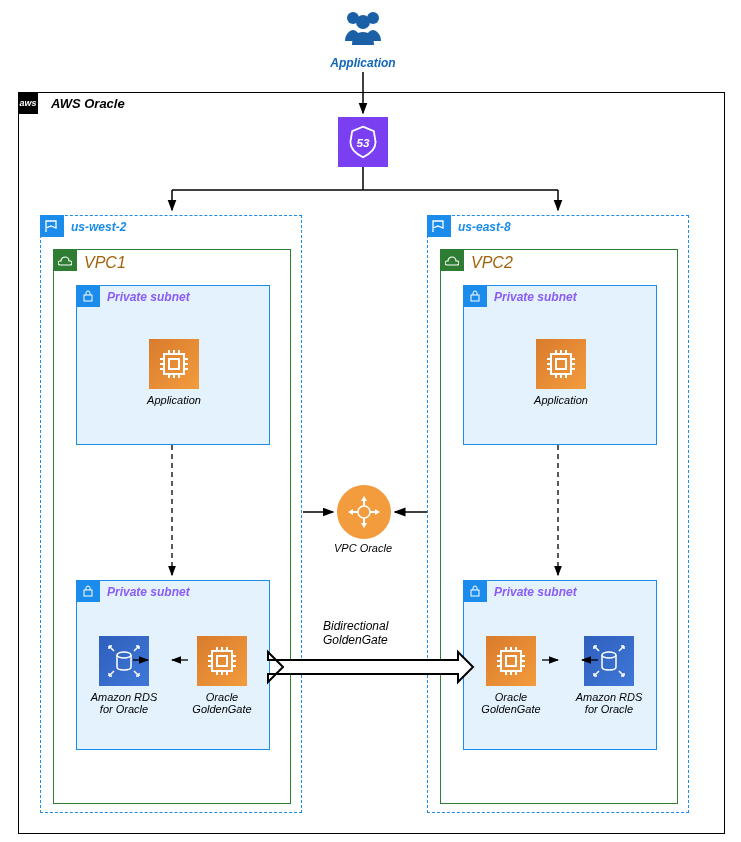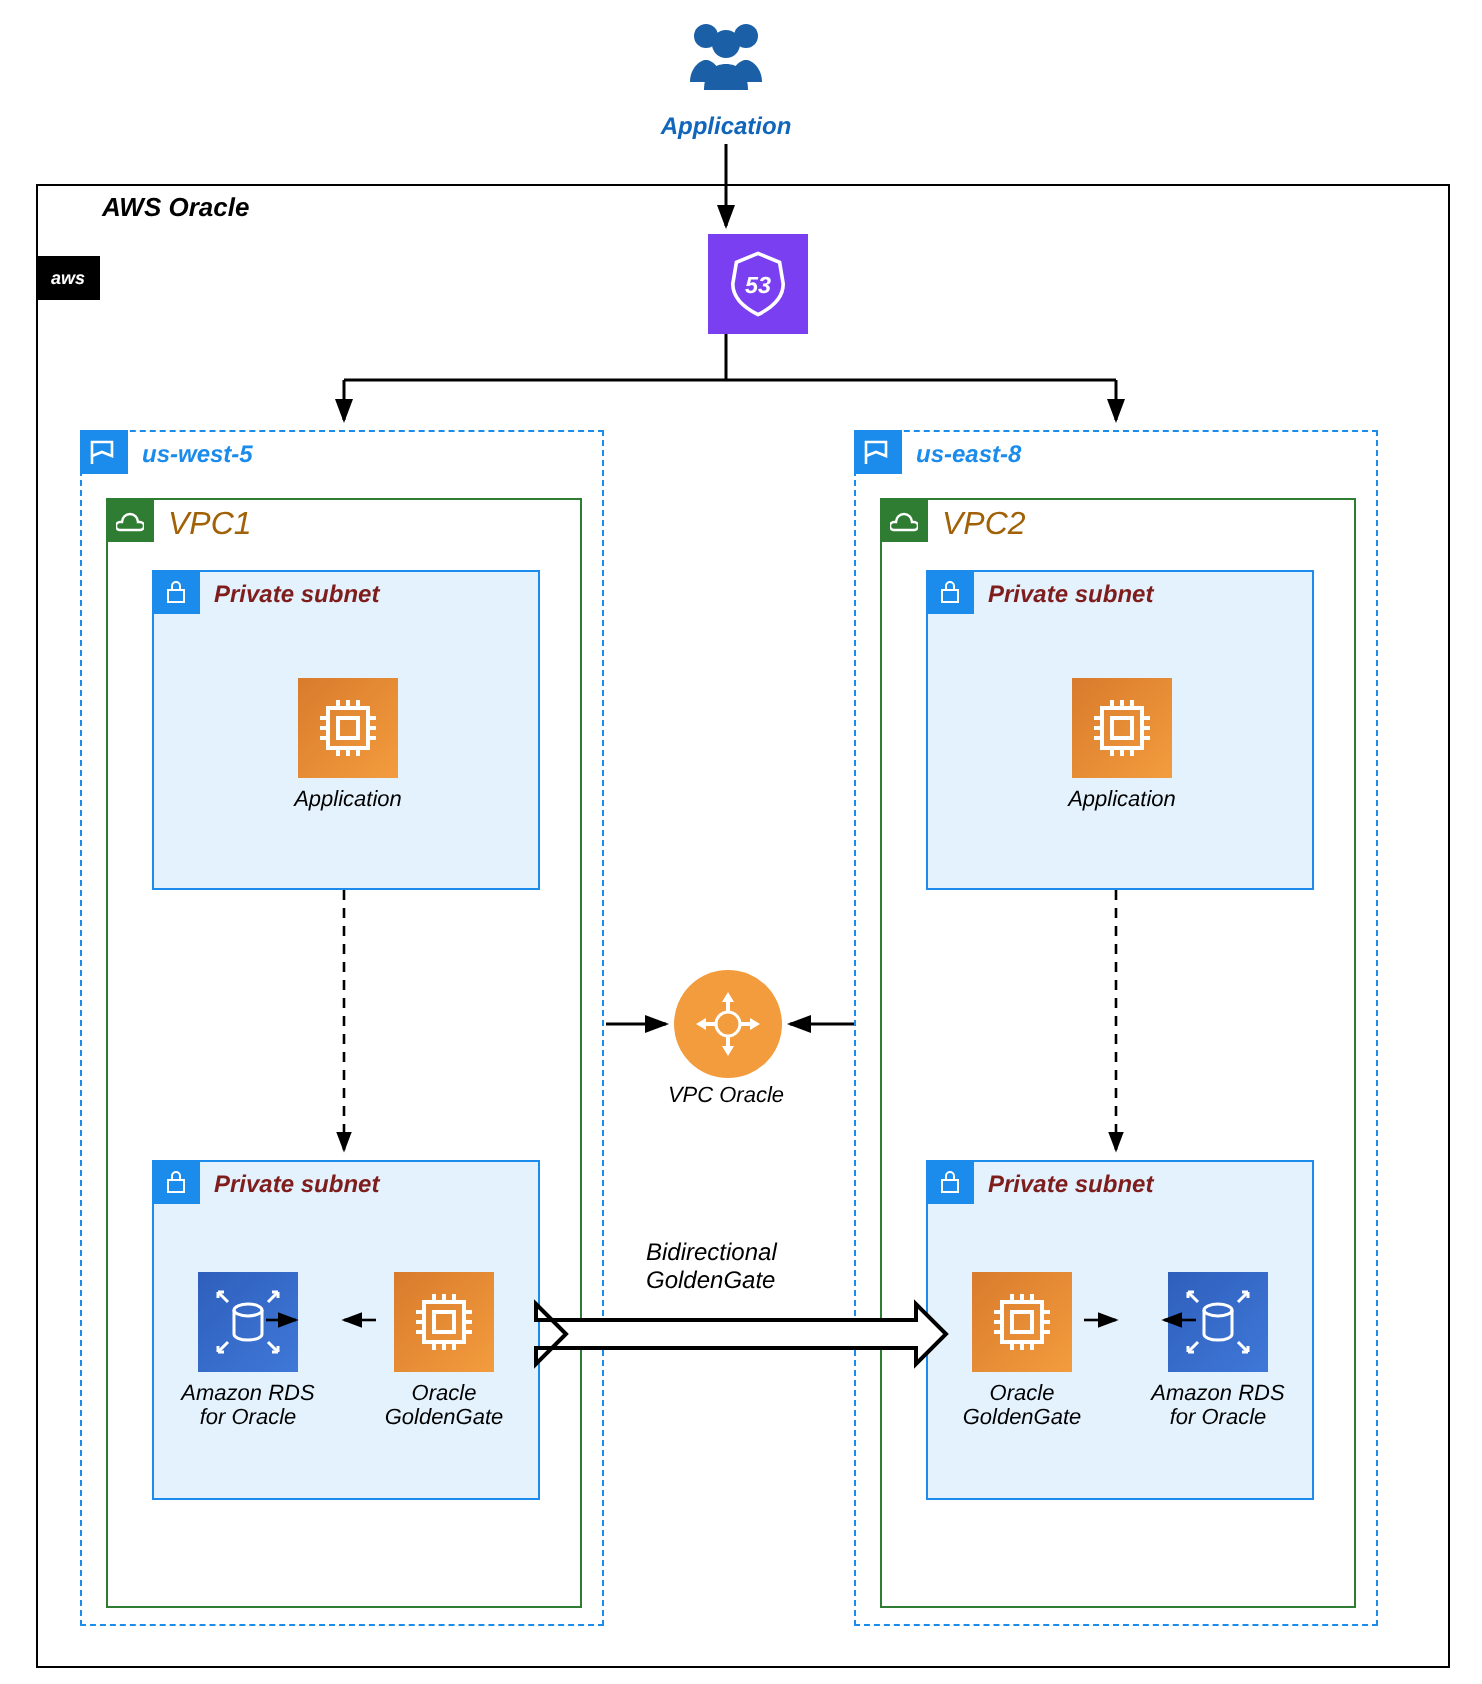--- a/index.html
+++ b/index.html
@@ -16,32 +16,32 @@
 
 
 .aws-cloud {
   position: absolute;
   left: 18px; top: 92px;
   width: 707px; height: 742px;
   border: 1px solid #000;
 }
 .aws-cloud-badge {
   position: absolute; left: -1px; top: -1px;
-  width: 32px; height: 22px; background: #000;
+  width: 20px; height: 22px; background: #000;
   color: #fff; font-size: 9px; font-weight: bold;
-  display: flex; align-items: center; justify-content: center; margin-top: 36px;
+  display: flex; align-items: center; justify-content: center;
 }
 .aws-cloud-title {
   position: absolute; left: 32px; top: 3px;
   font-size: 13px; font-weight: bold;
 }
 
 
 .route53 {
-  position: absolute; left: 354px; top: 117px;
+  position: absolute; left: 338px; top: 117px;
   width: 50px; height: 50px; background: #7b3ff2;
   display: flex; align-items: center; justify-content: center; text-align: right;
 }
 .route53 svg { width: 36px; height: 36px; }
 
 
 .region {
   position: absolute;
   border: 1px dashed #1b8ceb;
   width: 262px; height: 598px;
@@ -79,21 +79,21 @@
   background: #e3f2fd;
   width: 194px;
 }
 .subnet-badge {
   position: absolute; left: -1px; top: -1px;
   width: 24px; height: 22px; background: #1b8ceb;
   display: flex; align-items: center; justify-content: center;
 }
 .subnet-title {
   position: absolute; left: 30px; top: 4px;
-  font-size: 12px; color: #7f1d1d; font-weight: bold;
+  font-size: 12px; color: #8b5cf6; font-weight: bold;
 }
 
 
 .icon-box {
   position: absolute;
   width: 50px; height: 50px;
   display: flex; align-items: center; justify-content: center;
 }
 .orange-box { background: linear-gradient(135deg, #d97b2c, #f39c3e); }
 .blue-box { background: linear-gradient(135deg, #2f5fbc, #3f78d8); }
@@ -165,21 +165,21 @@
       <text x="20" y="25" font-size="13" fill="#fff" text-anchor="middle" font-weight="bold">53</text>
     </svg>
   </div>
 
   <div class="region" style="left:40px; top:215px;">
     <div class="region-badge">
       <svg width="14" height="14" viewBox="0 0 14 14">
           <path d="M1 2h10v7l-5-2-5 2z M1 2v11" stroke="#fff" stroke-width="1.3" fill="none"></path>
         </svg>
     </div>
-    <div class="region-title">us-west-5</div>
+    <div class="region-title">us-west-2</div>
 
     <div class="vpc">
       <div class="vpc-badge">
         <svg width="14" height="14" viewBox="0 0 14 14">
             <path d="M3 8a4 4 0 018 0h1a2 2 0 010 4H2a2 2 0 010-4z" fill="none" stroke="#fff" stroke-width="1.2"></path>
           </svg>
       </div>
       <div class="vpc-title">VPC1</div>
 
       <div class="subnet" style="left:22px; top:35px; height:160px;">

